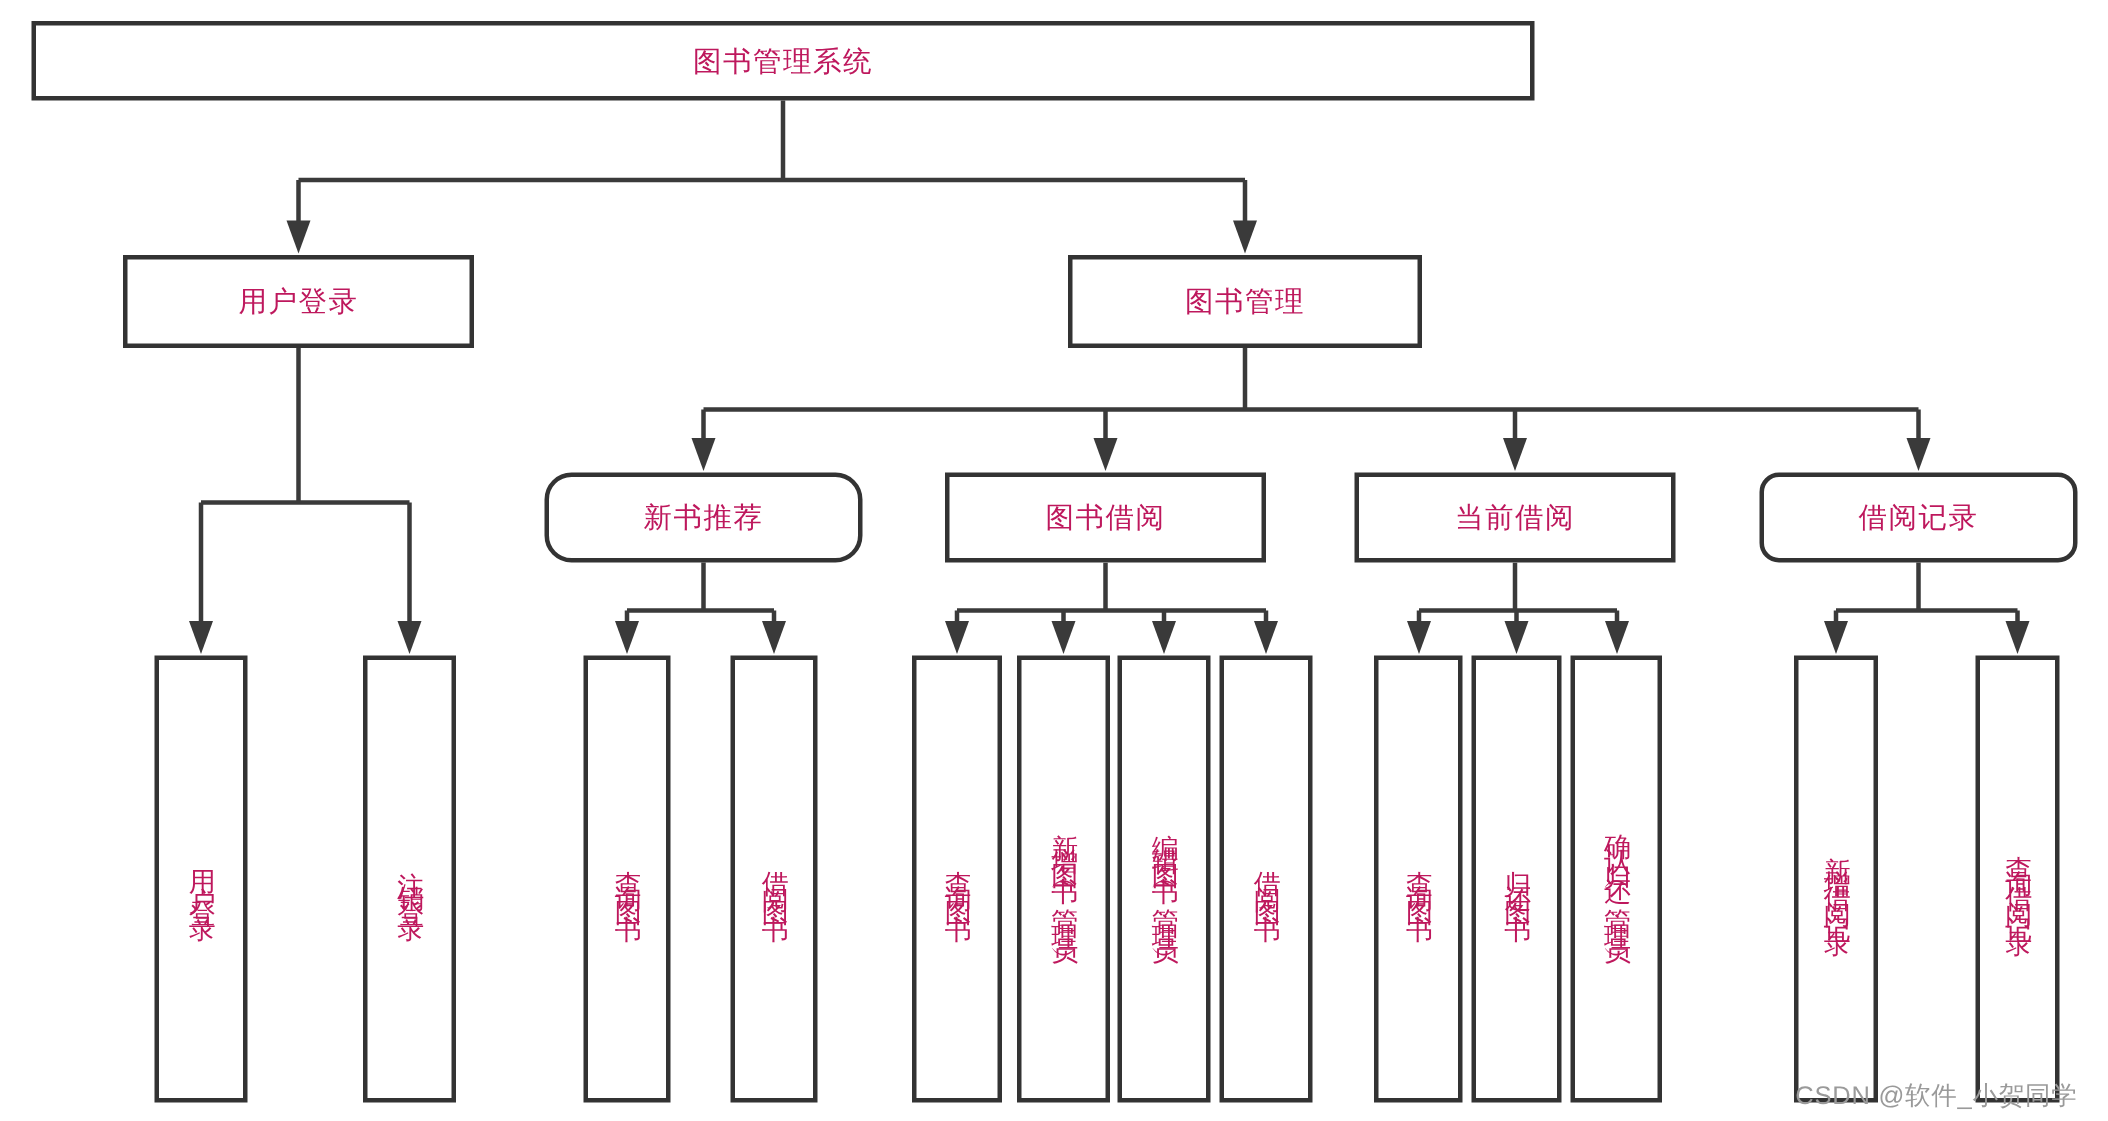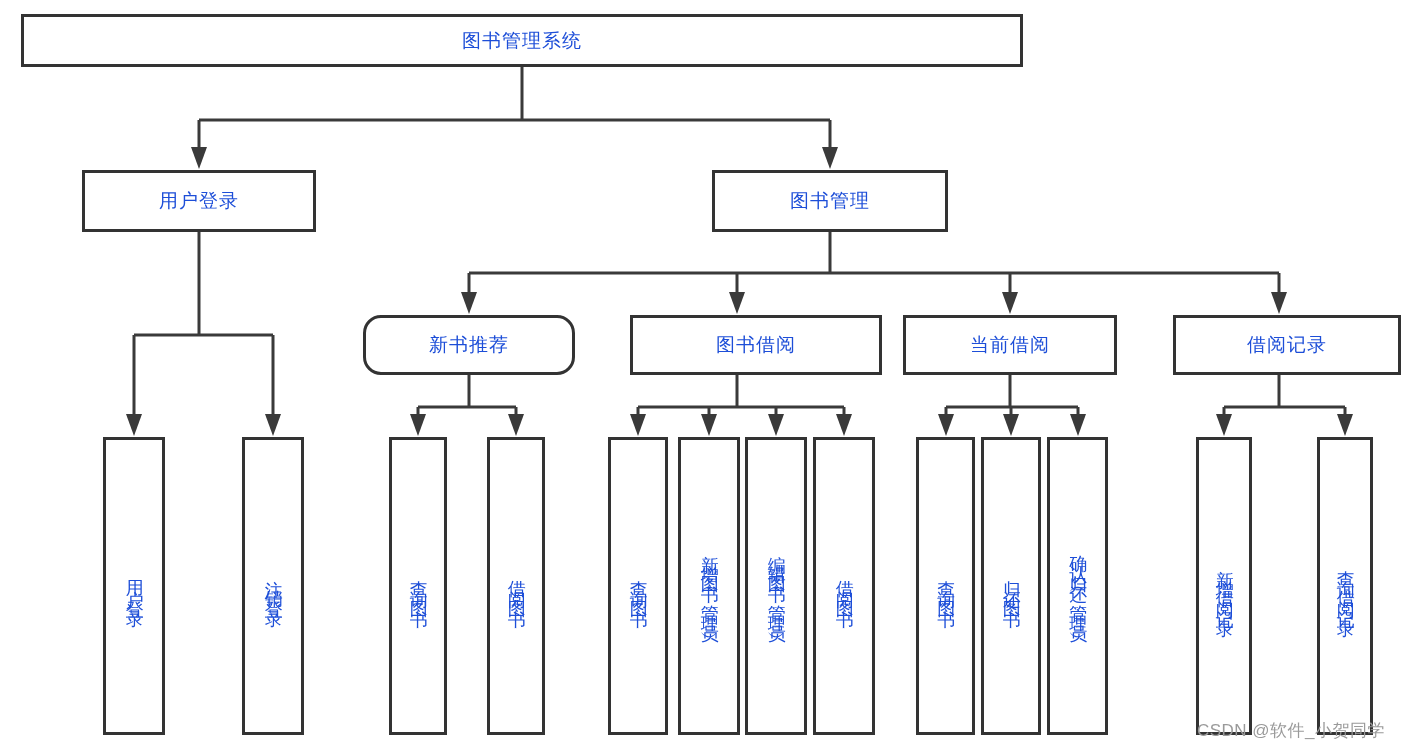--- a/index.html
+++ b/index.html
@@ -15,21 +15,21 @@
   .connectors { position: absolute; left: 0; top: 0; width: 1405px; height: 747px; }
   .connectors path { stroke: #3a3a3a; stroke-width: 3; fill: none; }
   .connectors polygon { fill: #3a3a3a; stroke: none; }
   .box {
     position: absolute;
     background: #ffffff;
     border: 3px solid #333333;
     display: flex;
     align-items: center;
     justify-content: center;
-    color: #1d4ed8;
+    color: #be185d;
   }
   .h-label { font-size: 19px; letter-spacing: 1px; white-space: nowrap; }
   .v-label {
     writing-mode: vertical-rl;
     text-orientation: mixed;
     font-size: 18px;
     letter-spacing: 10px;
     line-height: 1.2;
   }
   .watermark {
@@ -97,27 +97,27 @@
   <div class="box" style="left:82px; top:170px; width:234px; height:62px;">
     <span class="h-label">用户登录</span>
   </div>
   <div class="box" style="left:712px; top:170px; width:236px; height:62px;text-align:center;">
     <span class="h-label">图书管理</span>
   </div>
 
   <div class="box" style="left:363px; top:315px; width:212px; height:60px;border-radius:18px;">
     <span class="h-label">新书推荐</span>
   </div>
-  <div class="box" style="left:630px; top:315px; width:252px; height:60px;">
+  <div class="box" style="left:630px; top:315px; width:214px; height:60px;">
     <span class="h-label">图书借阅</span>
   </div>
   <div class="box" style="left:903px; top:315px; width:214px; height:60px;">
     <span class="h-label">当前借阅</span>
   </div>
-  <div class="box" style="left:1173px; top:315px; width:228px; height:60px;">
+  <div class="box" style="left:1173px; top:315px; width:212px; height:60px;border-radius:13px;">
     <span class="h-label">借阅记录</span>
   </div>
 
   <div class="box" style="left:103px; top:437px; width:62px; height:298px;">
     <span class="v-label">用户登录</span>
   </div>
   <div class="box" style="left:242px; top:437px; width:62px; height:298px;">
     <span class="v-label">注销登录</span>
   </div>
 

